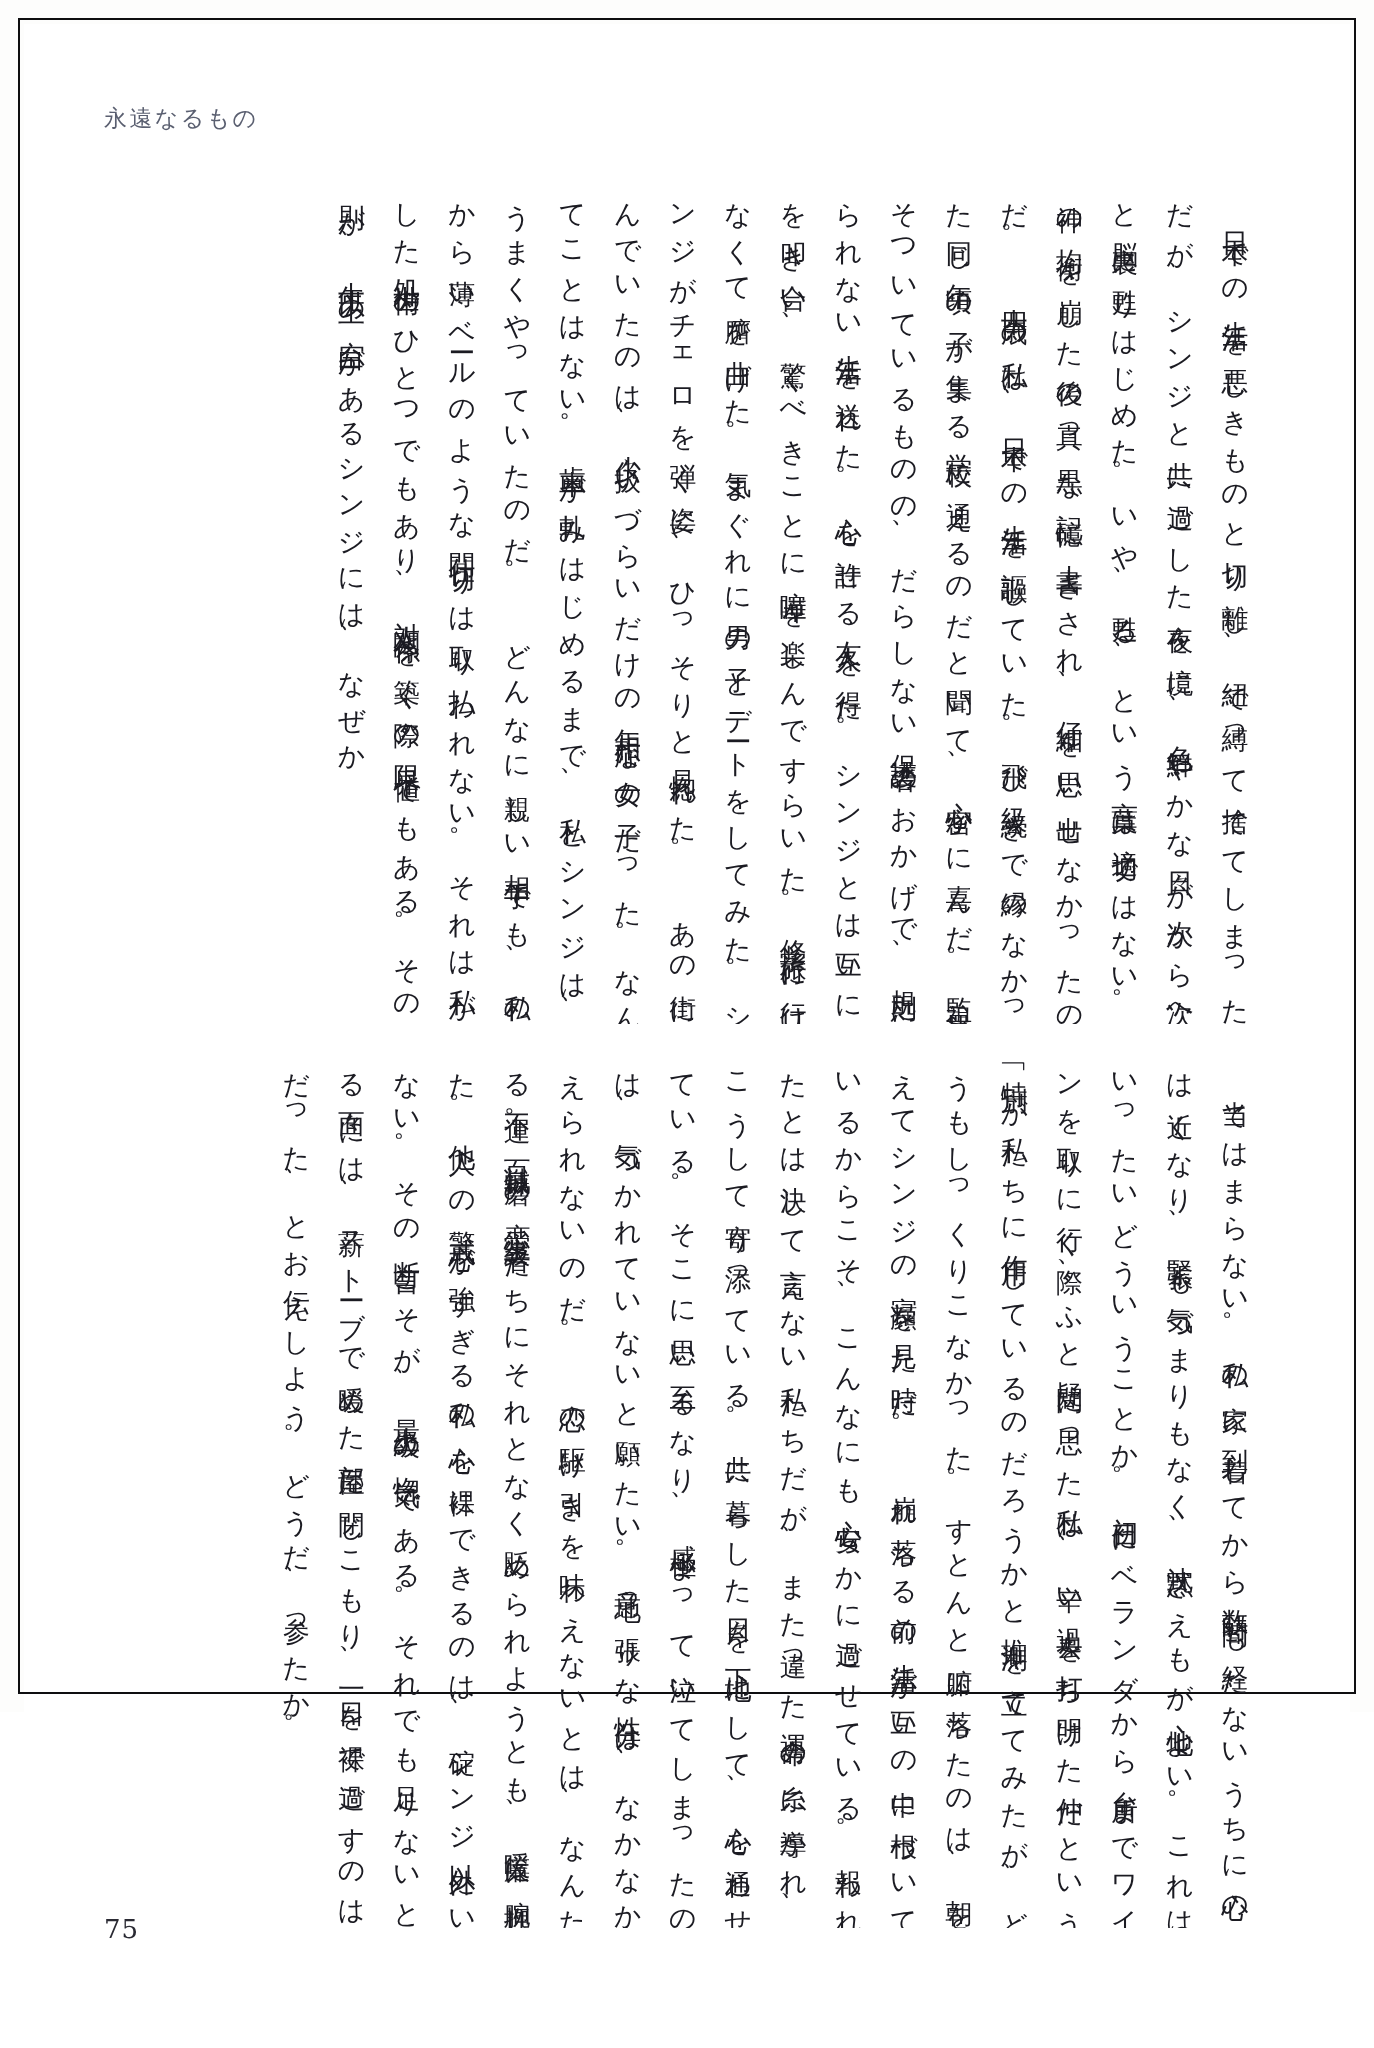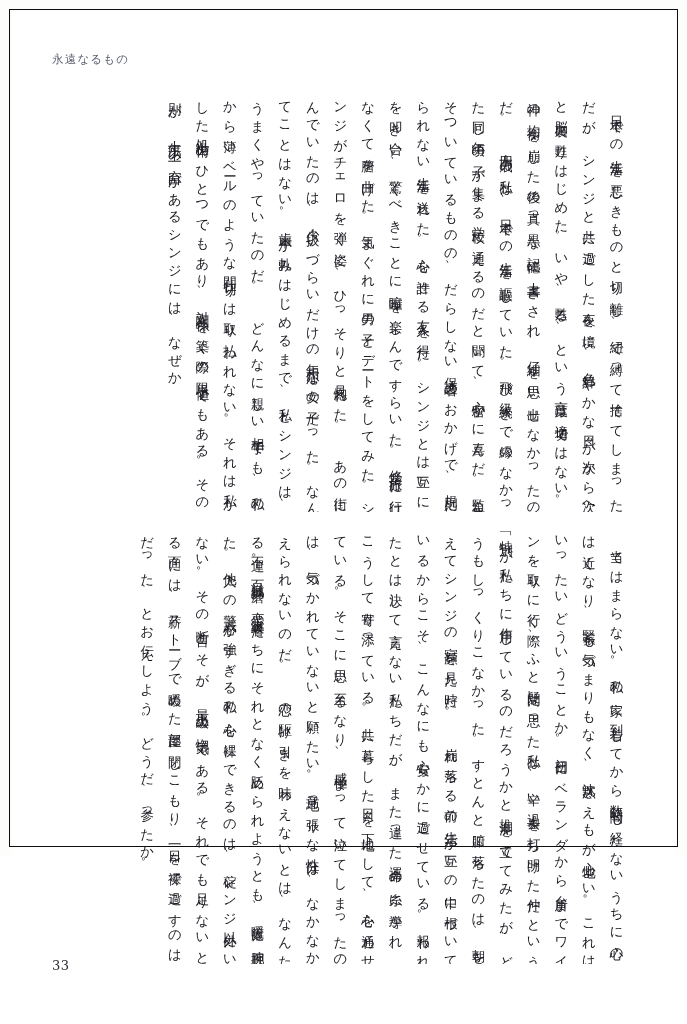--- a/index.html
+++ b/index.html
@@ -111,15 +111,15 @@
   <div id="running-head">永遠なるもの</div>
 
   <div id="block-1" class="vblock">
     <p>日本での生活を悪しきものと切り離し、紐で縛って捨ててしまった私だが、シンジと共に過ごした夜を境に、色鮮やかな日々が次から次へと脳裏に甦りはじめた。いや、甦る、という言葉は適切ではない。精神の均衡を崩した後の真っ黒な記憶に上書きされ、仔細を思い出せなかったのだ。　十四歳の私は、日本での生活を謳歌していた。飛び級続きで縁のなかった同じ年頃の子が集まる学校に通えるのだと聞いて、心密かに喜んだ。監視こそついているものの、だらしない保護者のおかげで、規則に縛られない生活を送れた。心を許せる友人を得た。シンジとは互いに軽口を叩き合い、驚くべきことに喧嘩を楽しんですらいた。修学旅行に行けなくて臍を曲げた。気まぐれに男の子とデートをしてみた。シンジがチェロを弾く姿に、ひっそりと見惚れた。　あの街に住んでいたのは、少々扱いづらいだけの年相応な女の子だった。なんてことはない。歯車が軋みはじめるまで、私とシンジは、うまくやっていたのだ。　どんなに親しい相手でも、私の心から薄いベールのような間仕切りは取り払われない。それは私が獲得した処世術のひとつでもあり、対人関係を築く際の限界値でもある。その経験則が、十年以上の空白があるシンジには、なぜか</p>
   </div>
 
   <div id="block-2" class="vblock">
     <p>当てはまらない。私の家に到着してから数時間も経たないうちに心の距離は近くなり、緊張も気づまりもなく、沈黙さえもが心地よい。これはいったいどういうことか。初日にベランダから台所までワインを取りに行く際、ふと疑問に思った私は、辛い過去を打ち明けた仲だという「特別」が私たちに作用しているのだろうかと推測を立ててみたが、どうもしっくりこなかった。すとんと腑に落ちたのは、朝を迎えてシンジの寝顔を見た時だ。　崩れ落ちる前の生活が互いの中に根づいているからこそ、こんなにも心安らかに過ごせている。報われたとは決して言えない私たちだが、また違った運命の糸に導かれ、今こうして寄り添っている。共に暮らした日々を下地にして、心を通わせている。そこに思い至るなり、感極まって泣いてしまったのは、気づかれていないと願いたい。意地っ張りな性分は、なかなか変えられないのだ。　恋の駆け引きを味わえないとは、なんたる不運。百戦錬磨の恋愛上級者たちにそれとなく貶められようとも、暖簾に腕押した。他人への警戒心が強すぎる私の心を裸にできるのは、碇シンジ以外にいない。その断言こそが、最上級の惚気である。それでも足りないと仰る面々には、薪ストーブで暖めた部屋に閉じこもり、一日を裸で過ごすのは最高だった、とお伝えしよう。どうだ、参ったか。</p>
   </div>
 
-  <div id="folio">33</div>
+  <div id="folio">75</div>
 
 </div>
 
 </body></html>

